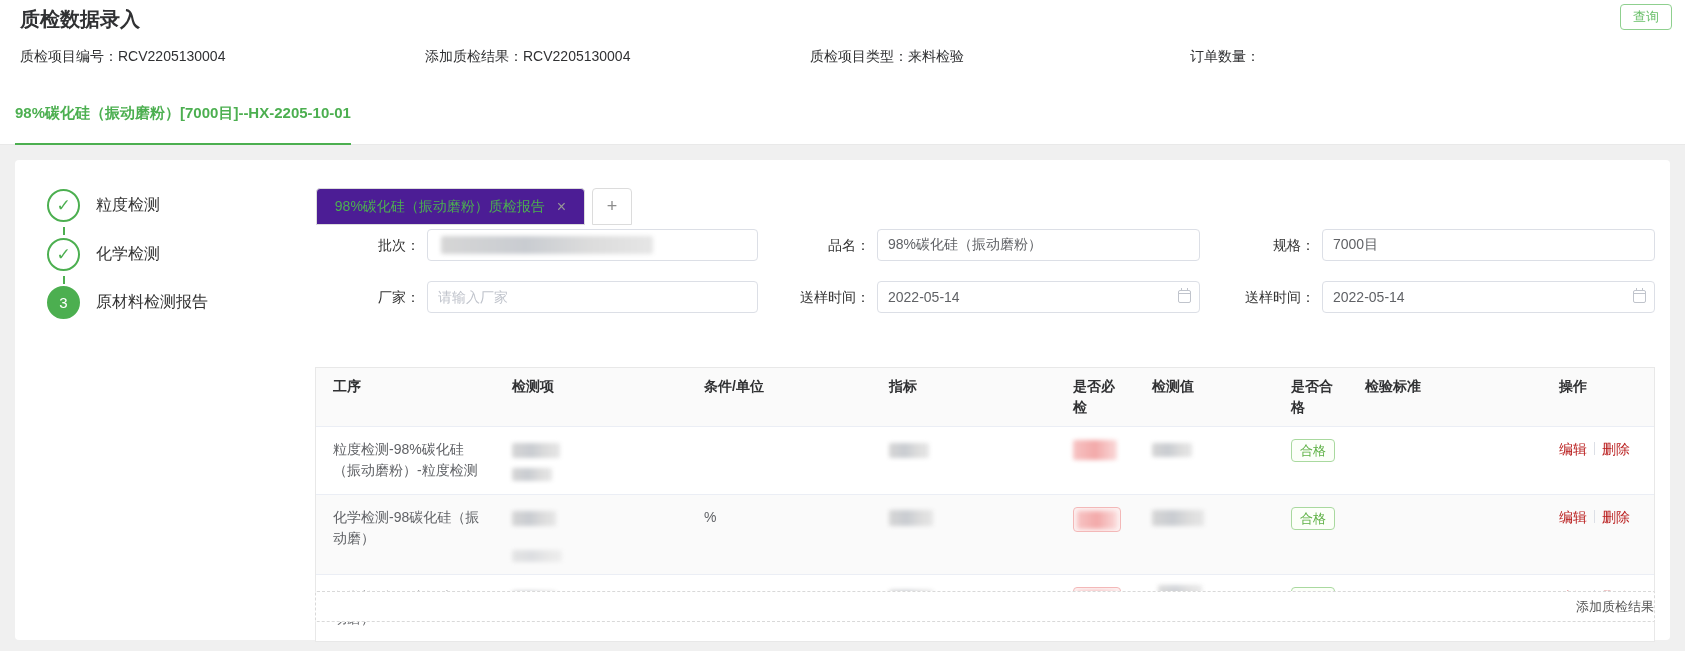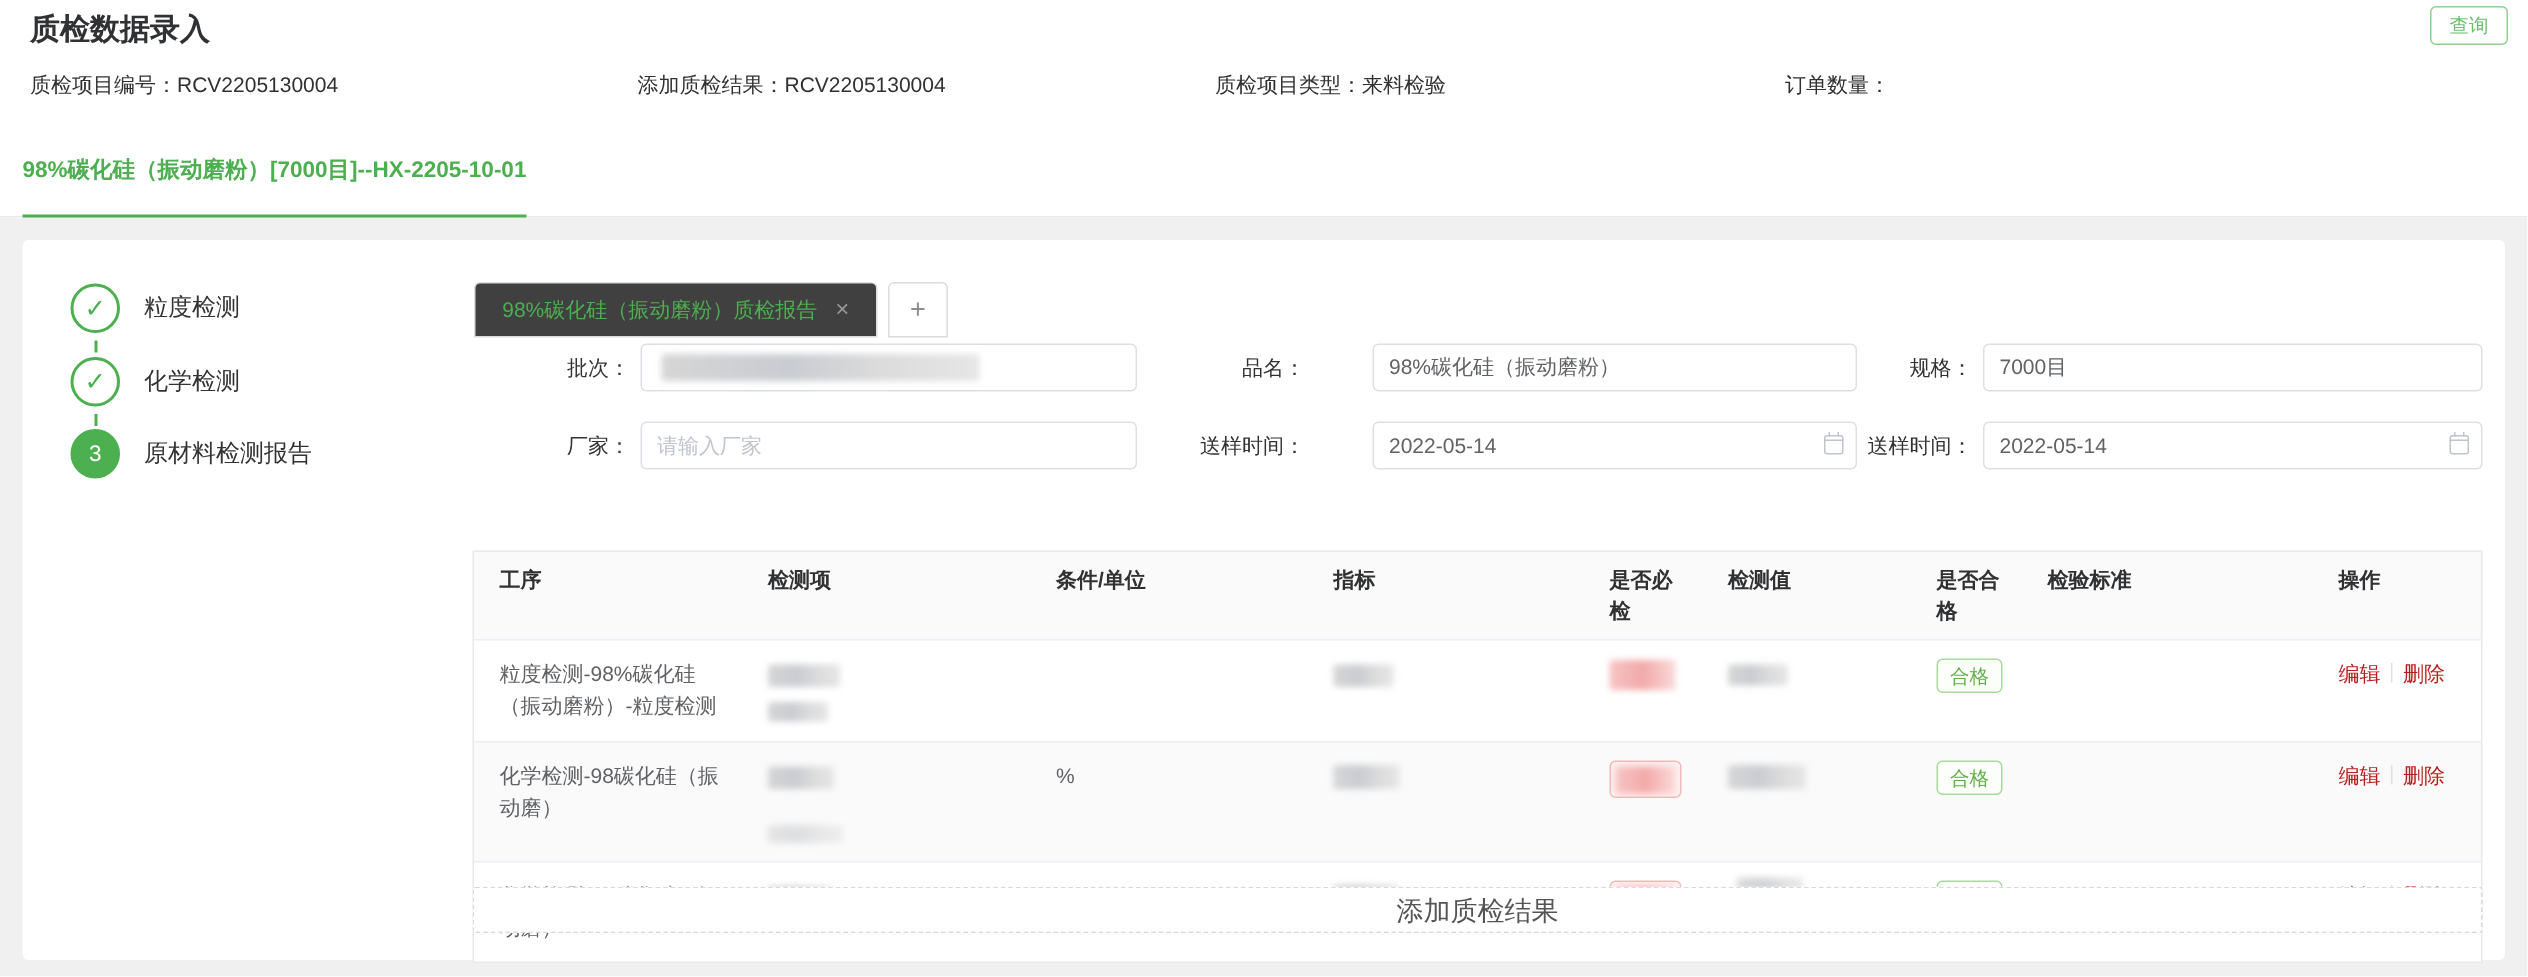--- a/index.html
+++ b/index.html
@@ -30,37 +30,37 @@
   .step { position:absolute; left:32px; display:flex; align-items:center; cursor:pointer; }
   .step1{ top:29px; } .step2{ top:78px; } .step3{ top:126px; }
   .step-circle { width:33px; height:33px; border-radius:50%; border:2px solid #4caf50; background:#fff;
     display:flex; align-items:center; justify-content:center; color:#4caf50; font-size:17px; }
   .step3 .step-circle { background:#4caf50; border-color:#4caf50; color:#fff; font-size:15px; }
   .step-label { margin-left:16px; font-size:16px; color:#333; white-space:nowrap; }
   .step-dash { position:absolute; left:48px; width:2px; height:8px; background:#4caf50; }
   .dash1{ top:67px; } .dash2{ top:116px; }
 
   
-  .rtab { position:absolute; left:301px; top:28px; height:37px; min-width:269px; background:#404040;
+  .rtab { position:absolute; left:301px; top:28px; height:37px; min-width:269px; background:#4c1d95;
     border:1px solid #dcdcdc; border-radius:4px 4px 0 0; display:flex; align-items:center;
     justify-content:center; padding:0 16px; cursor:pointer; }
   .rtab-label { color:#4caf50; font-size:14px; white-space:nowrap; }
   .rtab-close { margin-left:12px; color:#979797; font-size:16px; line-height:1; cursor:pointer; }
   .rtab-add { position:absolute; left:577px; top:28px; width:40px; height:37px; background:#fff;
     border:1px solid #dcdcdc; border-radius:4px 4px 0 0; display:flex; align-items:center;
     justify-content:center; color:#8c8c8c; font-size:18px; cursor:pointer; }
 
   
   .f-label { position:absolute; font-size:14px; color:#333; text-align:right; white-space:nowrap; }
   .f-input { position:absolute; height:32px; border:1px solid #dcdfe6; border-radius:4px;
     font-size:14px; color:#606266; padding:0 10px; font-family:inherit; background:#fff; width:100%; }
   .f-wrap { position:absolute; height:32px; }
   .row1 { top:69px; } .row2 { top:121px; }
   .lbl-a { right:1250px; } .lbl-b { right:800px; } .lbl-c { right:355px; }
-  .f-wrap.col-a { left:412px; width:331px; } .f-wrap.col-b { left:900px; width:323px; }
+  .f-wrap.col-a { left:412px; width:331px; } .f-wrap.col-b { left:862px; width:323px; }
   .f-wrap.col-c { left:1307px; width:333px; }
   .f-label.rowy1 { top:77px; } .f-label.rowy2 { top:129px; }
   .f-input::placeholder { color:#c0c4cc; }
   .cal-icon { position:absolute; right:9px; top:9px; width:13px; height:13px;
     border:1px solid #c0c4cc; border-radius:2px; }
   .cal-icon::before { content:""; position:absolute; left:-1px; right:-1px; top:2px; height:1px; background:#c0c4cc; }
   .cal-icon::after { content:""; position:absolute; top:-3px; left:2px; width:1px; height:3px;
     background:#c0c4cc; box-shadow:6px 0 0 #c0c4cc; }
 
   
@@ -82,22 +82,22 @@
     color:#5eb145; font-size:13px; padding:2px 8px; line-height:17px; }
   .red-tag { display:inline-block; border:1px solid #f3b8b8; border-radius:4px; background:#fdf1f1;
     width:48px; height:25px; overflow:hidden; position:relative; }
   .red-tag .redact.pink { position:absolute; left:3px; top:3px; width:40px; height:18px; }
   .act-link { color:#b91c1c; cursor:pointer; white-space:nowrap; }
   .act-sep { display:inline-block; width:1px; height:13px; background:#dcdfe6; margin:0 7px; vertical-align:-1px; }
   .partial-val { position:relative; display:inline-block; color:#9aa0a6; }
   .partial-val .redact { position:absolute; left:6px; top:-2px; width:44px; height:18px; opacity:.85; }
 
   .add-btn { position:absolute; left:300px; top:431px; width:1340px; height:31px; background:#fff;
-    border:1px dashed #d9d9d9; border-radius:2px; color:#555; font-size:18px;
-    font-family:inherit; cursor:pointer; text-align:center; }
+    border:1px dashed #d9d9d9; border-radius:2px; color:#555; font-size:13px;
+    font-family:inherit; cursor:pointer; text-align:right; }
 </style>
 </head>
 <body>
 
 <div class="page">
 
   <div class="page-title">质检数据录入</div>
   <button class="query-btn">查询</button>
 
   <div class="info-row">

